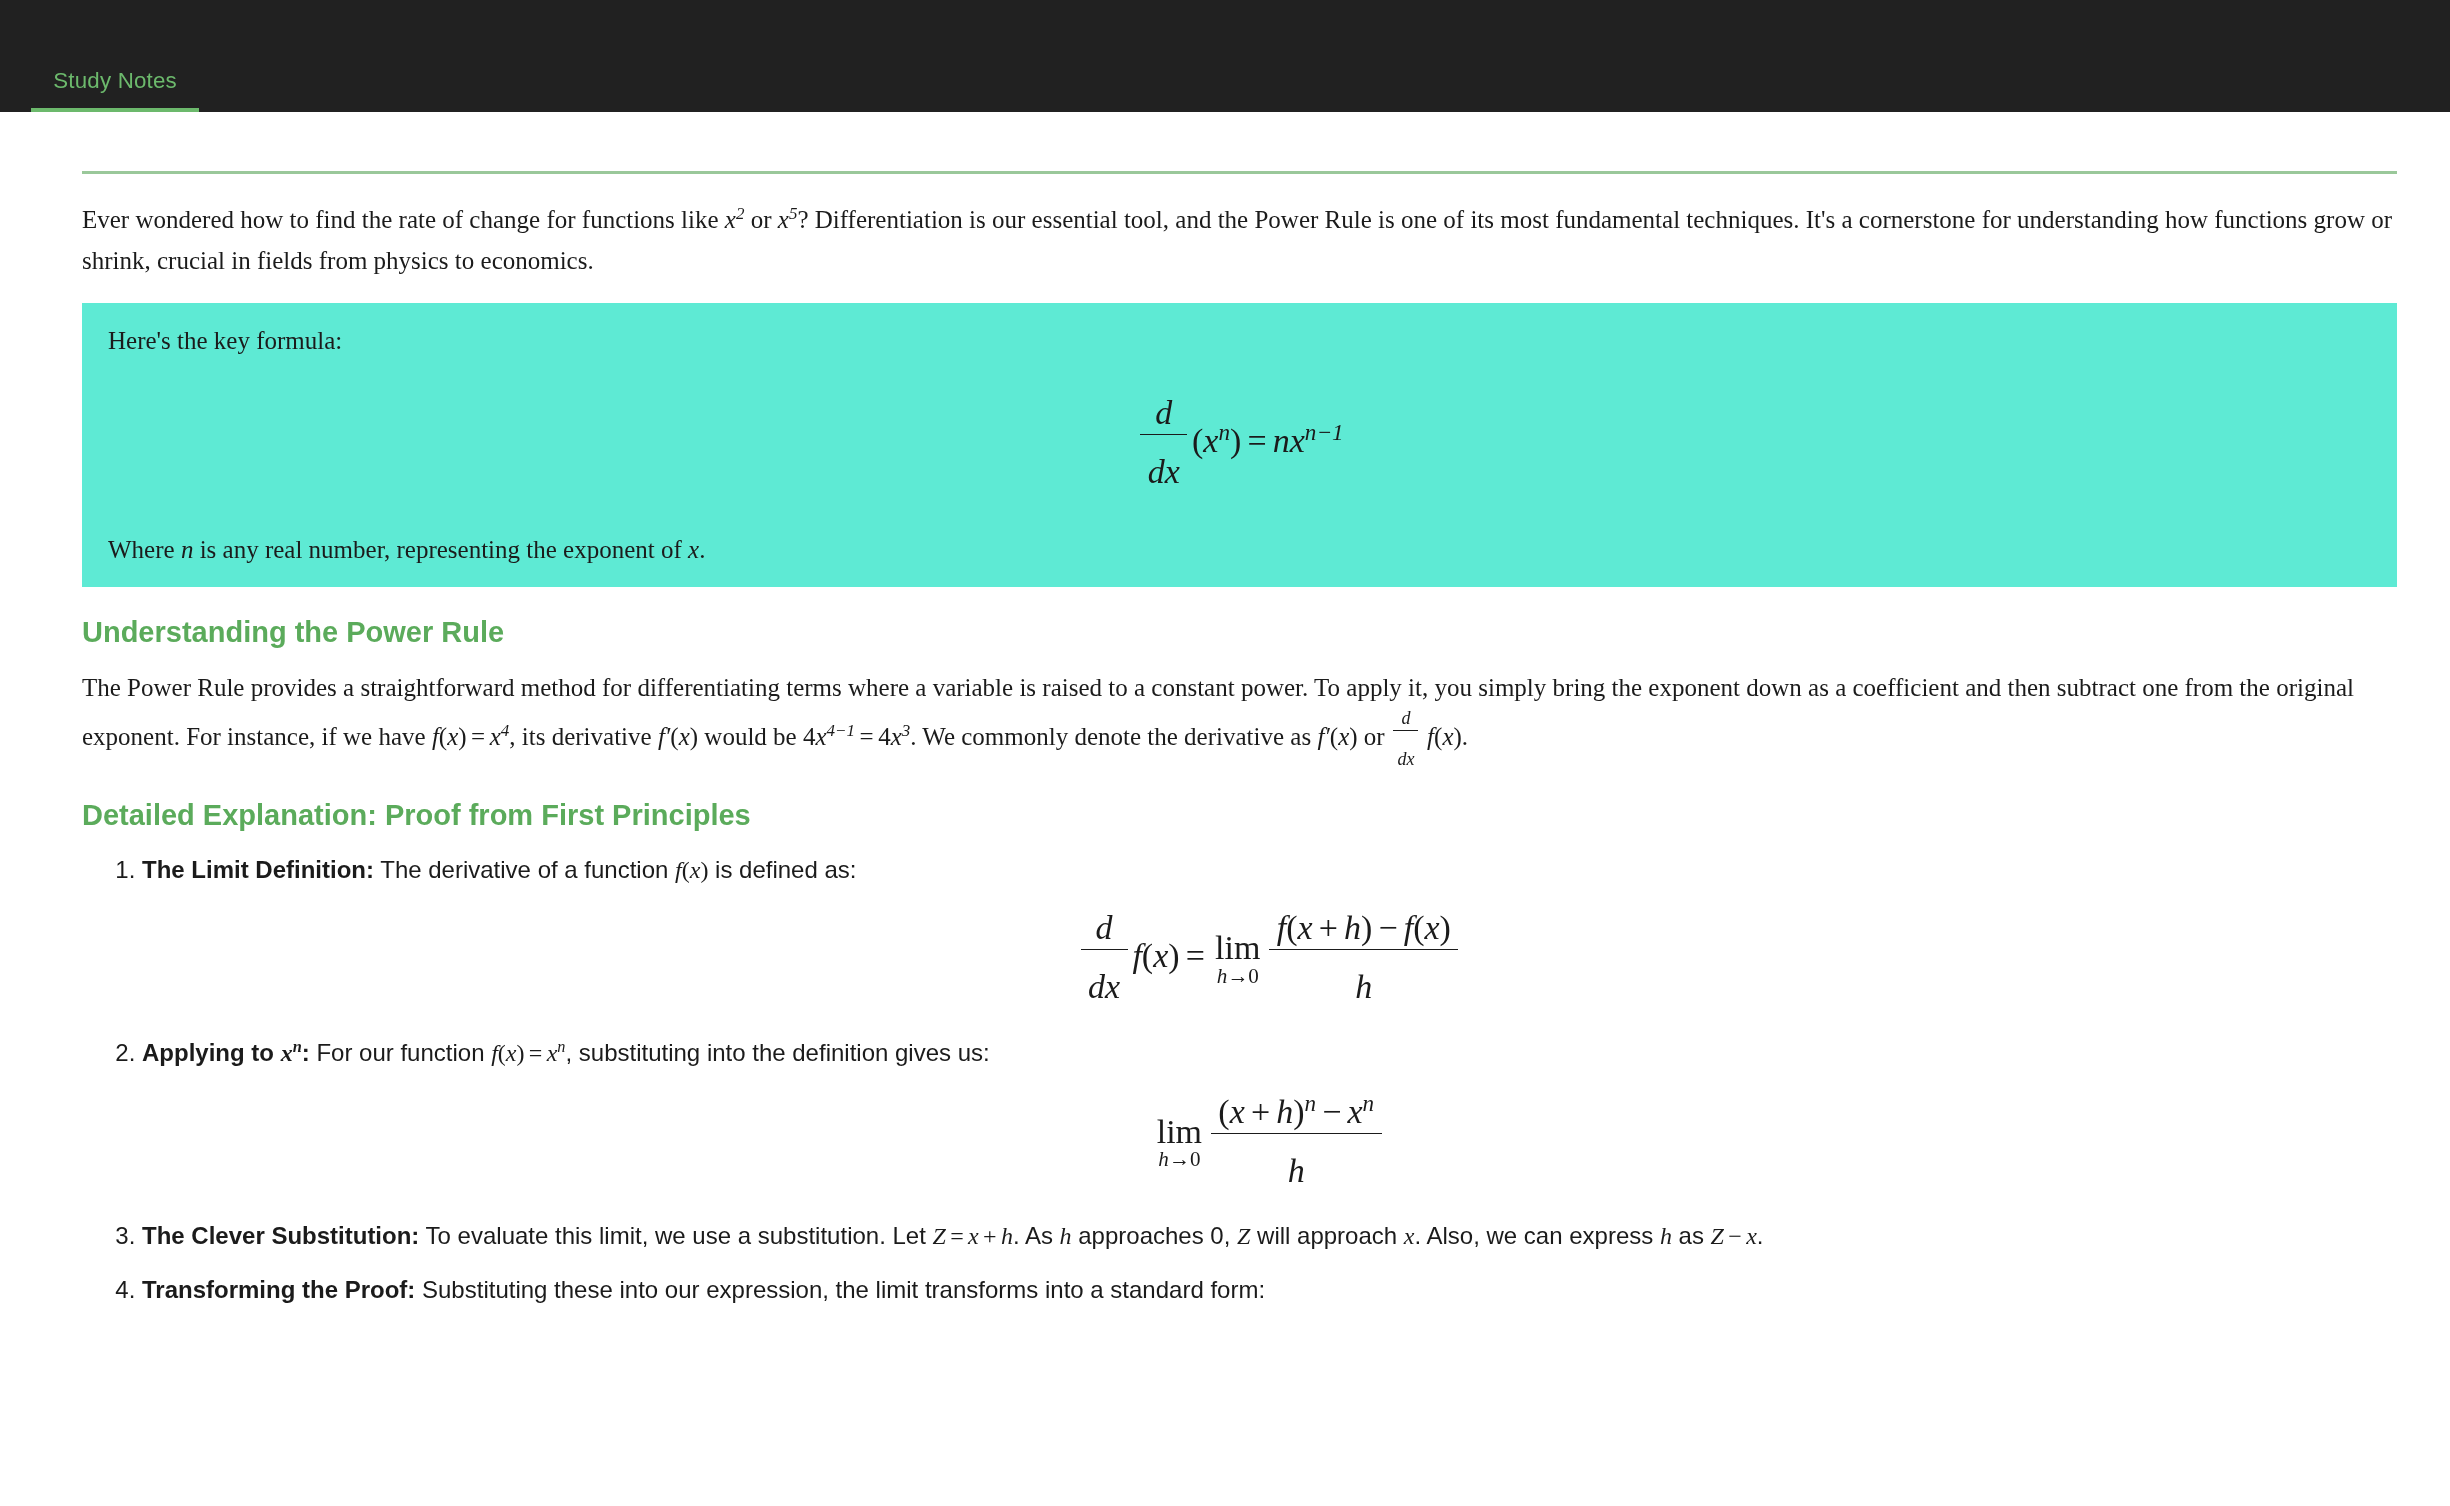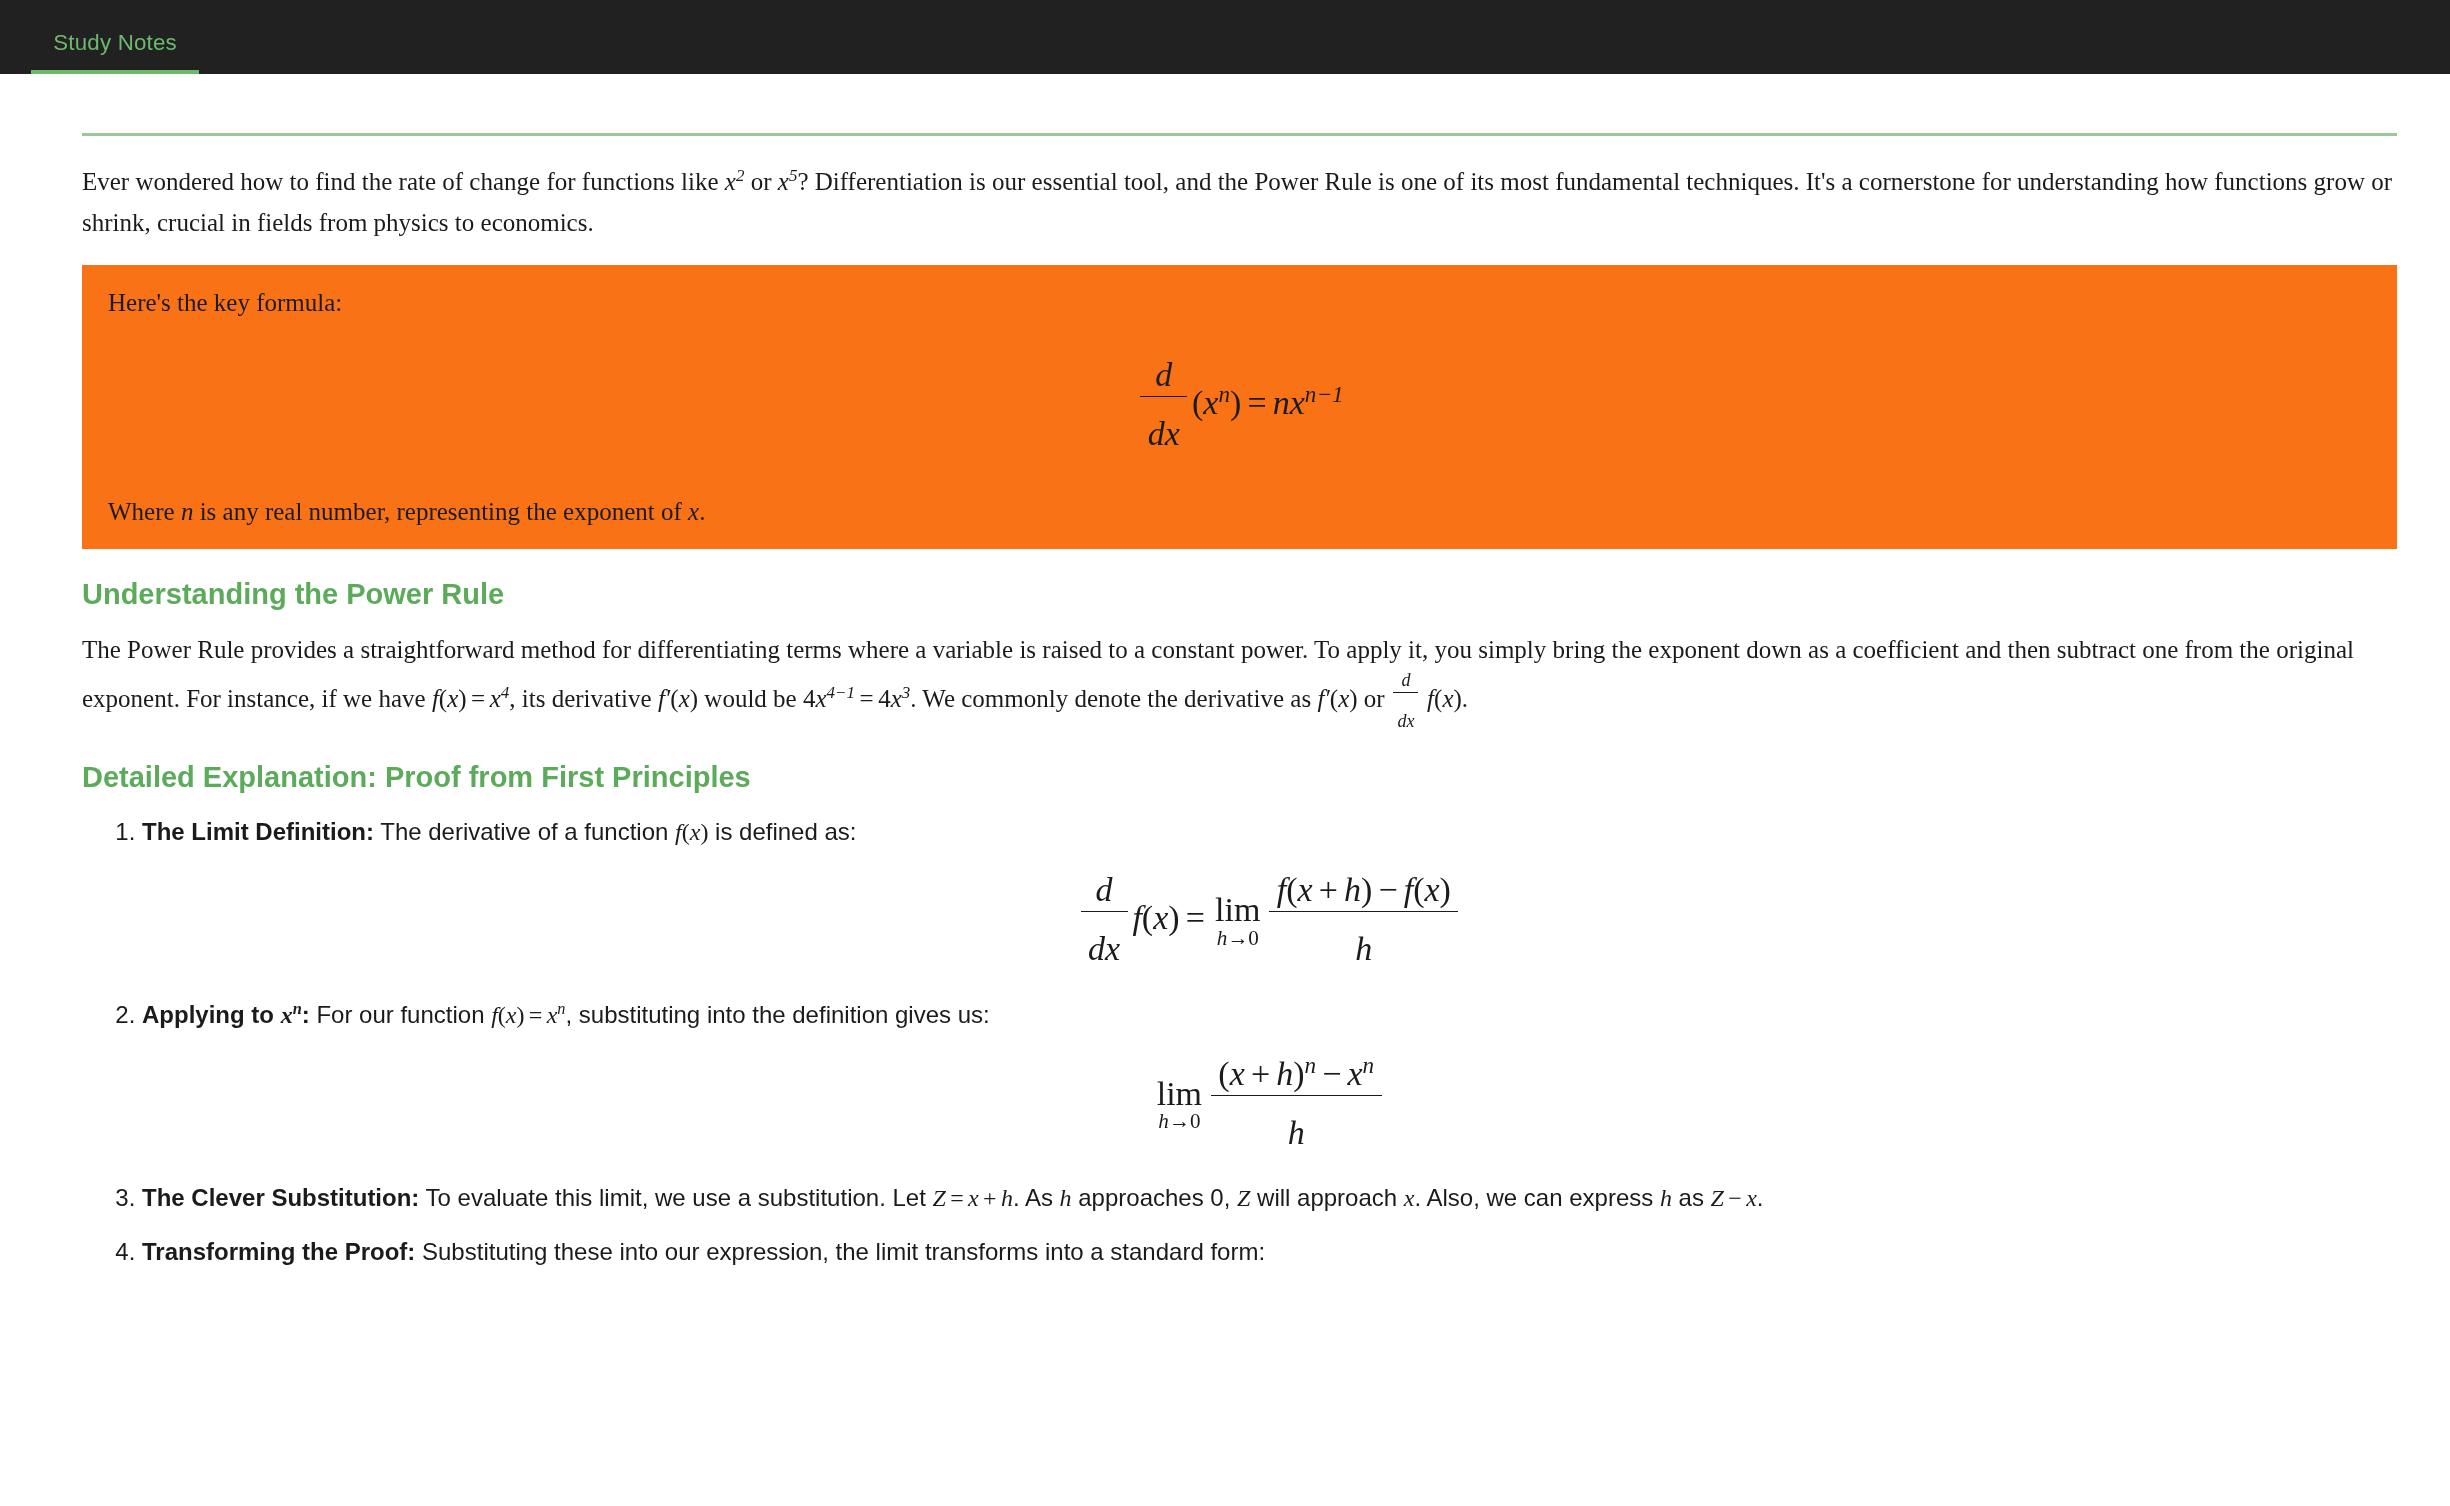--- a/index.html
+++ b/index.html
@@ -8,21 +8,21 @@
     width: 2450px;
     height: 1507px;
     background: #ffffff;
     font-family: "Liberation Serif", "DejaVu Serif", serif;
     color: #1b1b1b;
     overflow: hidden;
   }
 
   
   .topbar {
-    height: 74px;
+    height: 112px;
     background: #212121;
     display: flex;
     align-items: flex-end;
     padding-left: 31px;
   }
   .tab {
     font-family: "Liberation Sans", "DejaVu Sans", sans-serif;
     font-size: 22.3px;
     color: #6cb96c;
     padding: 0 22.3px 13.7px 22.3px;
@@ -51,21 +51,21 @@
 
   p.body {
     font-size: 25px;
     line-height: 1.62;
     margin: 0 0 22.3px 0;
     max-width: 2319px;
   }
 
   
   .formula-box {
-    background: #f97316;
+    background: #5eead4;
     padding: 19px 26px 19px 26px;
     margin: 0 0 15px 0;
   }
   .formula-box .lead { font-size: 25px; line-height: 1.5; margin: 0; }
   .formula-box .tail { font-size: 25px; line-height: 1.5; margin: 0; }
   .display-eq {
     text-align: center;
     margin: 36px 0 38px 0;
   }
 

